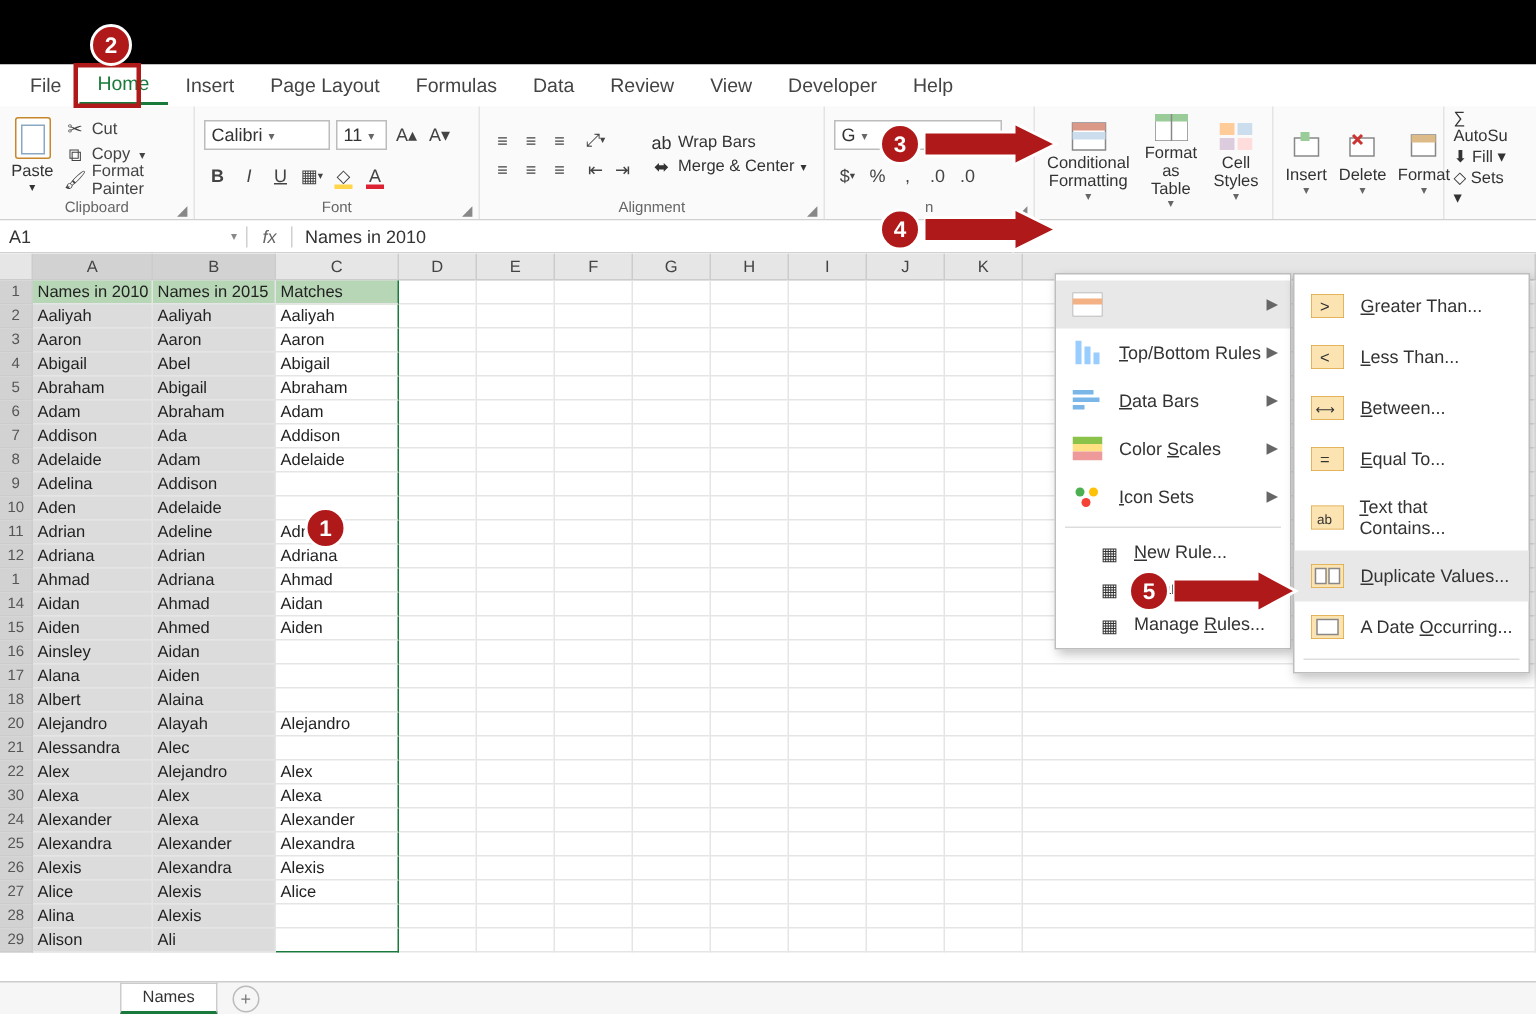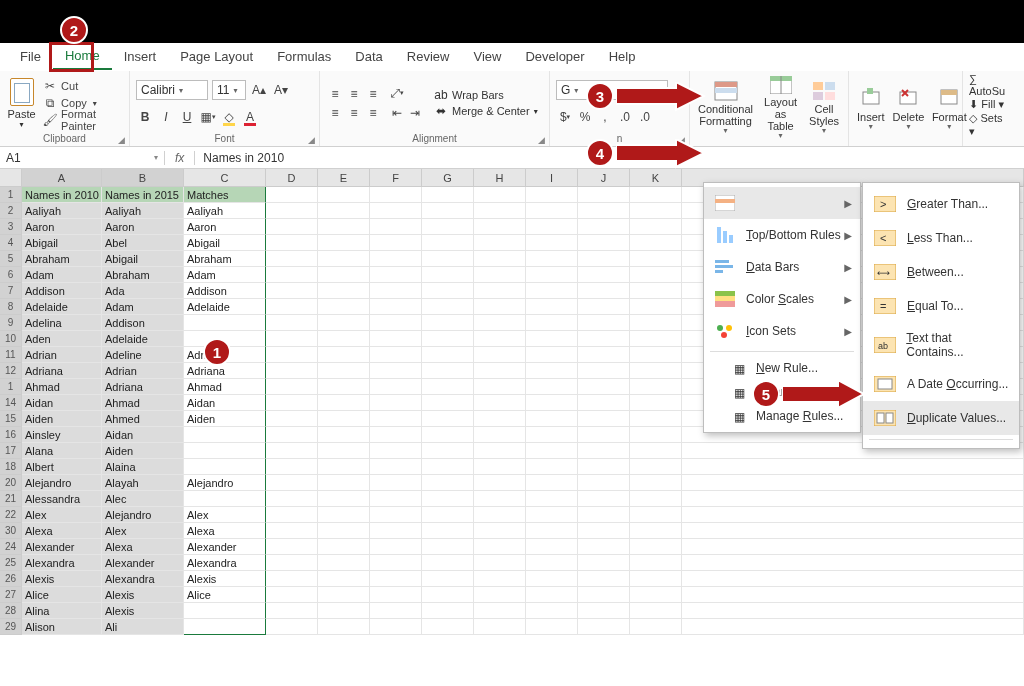--- a/index.html
+++ b/index.html
@@ -132,21 +132,21 @@
               <span>Format Painter</span>
             </div>
         </div>
       </div>
       <div class="group-label"><span>Clipboard</span><span class="launcher">◢</span></div>
     </div>
 
     <div class="group" style="width:190px;">
       <div class="group-body" style="flex-direction:column;align-items:flex-start;justify-content:center;">
         <div class="font-row1">
-          <div class="combo" style="width:72px;">
+          <div class="combo" style="width:84px;">
               <span>Calibri</span>
               <span class="dd">▾</span>
             </div>
           <div class="combo" style="width:34px;">
               <span>11</span>
               <span class="dd">▾</span>
             </div>
           <div class="btnsm">A▴</div>
           <div class="btnsm">A▾</div>
         </div>
@@ -227,21 +227,21 @@
             <span class="dd">▾</span>
         </div>
         <div class="big-btn" style="width:48px;">
           <div class="bicon">
               <svg width="22" height="18">
                 <rect x="0" y="0" width="22" height="18" fill="#fff" stroke="#888"></rect>
                 <rect x="0" y="0" width="22" height="5" fill="#9c9"></rect>
                 <line x1="11" y1="0" x2="11" y2="18" stroke="#888"></line>
               </svg>
             </div>
-          <span>Layout as Table</span>
+          <span>Format as Table</span>
             <span class="dd">▾</span>
         </div>
         <div class="big-btn" style="width:40px;">
           <div class="bicon">
               <svg width="22" height="18">
                 <rect x="0" y="0" width="10" height="8" fill="#fc9"></rect>
                 <rect x="12" y="0" width="10" height="8" fill="#cde"></rect>
                 <rect x="0" y="10" width="10" height="8" fill="#dcd"></rect>
                 <rect x="12" y="10" width="10" height="8" fill="#fdd"></rect>
               </svg>
@@ -742,20 +742,24 @@
           <div class="cell" style="width: 52px;"></div>
           <div class="cell" style="width: 52px;"></div>
           <div class="cell" style="width: 52px;"></div>
           <div class="cell" style="width: 52px;"></div>
           <div class="cell" style="width: 52px;"></div>
           <div class="cell" style="flex: 1 1 0%;"></div>
         </div>
       </div>
   </div>
 
+  <div class="sheets" style="position:relative;">
+    <div class="stab">Names</div>
+    <div class="add">+</div>
+  </div>
 
   <div class="cf-menu">
     <div class="mi hl">
       <span class="mic">
           <svg width="20" height="16">
             <rect x="0" y="0" width="20" height="16" fill="#fff" stroke="#aaa"></rect>
             <rect x="0" y="4" width="20" height="4" fill="#f4b183"></rect>
           </svg>
         </span>
         <span class="arr">▶</span>
@@ -859,38 +863,38 @@
       </div>
     <div class="mi">
         <span class="mic">
           <svg width="22" height="16">
             <rect x="0" y="0" width="22" height="16" fill="#fce4b2" stroke="#d9a441"></rect>
             <text x="4" y="12" font-size="9" fill="#333">ab</text>
           </svg>
         </span>
         <span><span class="u">T</span>ext that Contains...</span>
       </div>
-    <div class="mi">
-        <span class="mic">
-          <svg width="22" height="16">
-            <rect x="0" y="0" width="22" height="16" fill="#fce4b2" stroke="#d9a441"></rect>
-            <rect x="4" y="3" width="14" height="10" fill="#fff" stroke="#888"></rect>
-          </svg>
-        </span>
-        <span>A Date <span class="u">O</span>ccurring...</span>
-      </div>
     <div class="mi hl">
         <span class="mic">
           <svg width="22" height="16">
             <rect x="0" y="0" width="22" height="16" fill="#fce4b2" stroke="#d9a441"></rect>
             <rect x="3" y="3" width="7" height="10" fill="#fff" stroke="#888"></rect>
             <rect x="12" y="3" width="7" height="10" fill="#fff" stroke="#888"></rect>
           </svg>
         </span>
         <span><span class="u">D</span>uplicate Values...</span>
+      </div>
+    <div class="mi">
+        <span class="mic">
+          <svg width="22" height="16">
+            <rect x="0" y="0" width="22" height="16" fill="#fce4b2" stroke="#d9a441"></rect>
+            <rect x="4" y="3" width="14" height="10" fill="#fff" stroke="#888"></rect>
+          </svg>
+        </span>
+        <span>A Date <span class="u">O</span>ccurring...</span>
       </div>
     <div class="sep"></div>
   </div>
 
 </div>
 
 <div class="red-box" style="top:42px;left:49px;width:45px;height:30px;"></div>
 <div class="callout" style="top:16px;left:60px;">2</div>
 <div class="callout" style="top:338px;left:203px;">1</div>
 <div class="callout" style="top:82px;left:586px;">3</div>

